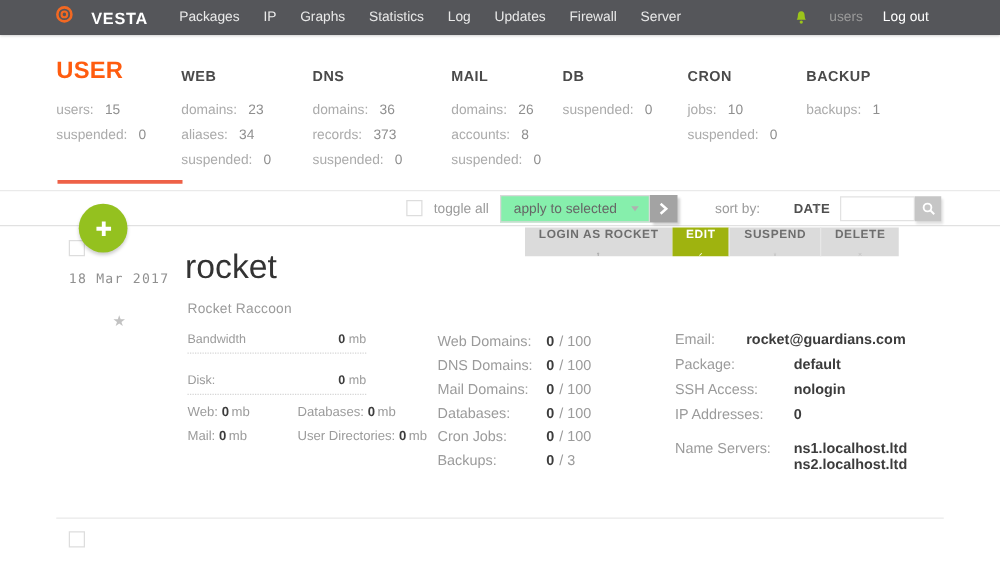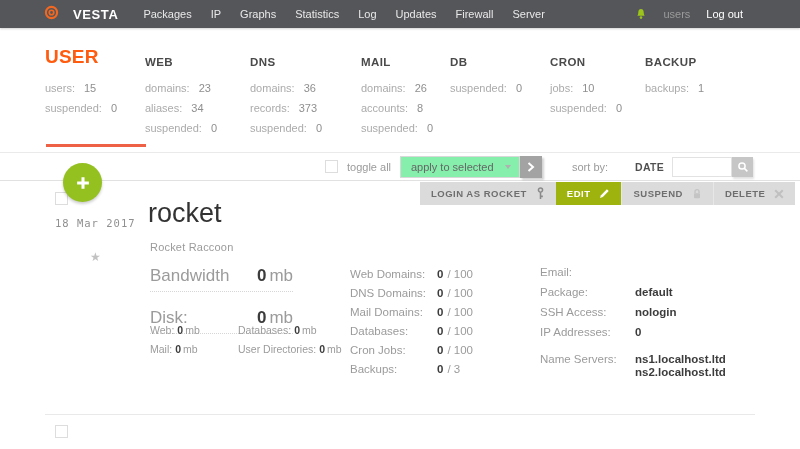--- a/index.html
+++ b/index.html
@@ -59,31 +59,31 @@
     box-shadow:1px 2px 2px rgba(0,0,0,.12);}
   
   .add-btn{position:absolute;left:63px;top:163px;width:39px;height:39px;border-radius:50%;
     background:var(--add-green);display:flex;align-items:center;justify-content:center;
     box-shadow:0 2px 3px rgba(0,0,0,.2);z-index:5;cursor:pointer;}
   
   .cb-row{left:55px;top:192px;}
   .cb-bottom{left:55px;top:425px;}
   .actions-bar{position:absolute;left:420px;top:182px;height:23px;display:flex;z-index:4;}
   .action-btn{display:flex;align-items:center;font-size:9.5px;font-weight:bold;letter-spacing:.5px;
-    color:#6e6e6e;background:#dbdbdb;padding:0 11px;gap:9px;cursor:pointer;white-space:nowrap;}
+    color:#6e6e6e;background:#dbdbdb;padding:0 11px;gap:9px;cursor:pointer;white-space:nowrap;flex-direction:column;}
   .action-btn.sep{border-left:1px solid #e7e7e7;}
   .action-btn.green{background:var(--accent-green);color:#fff;border-left:none;}
   .row-date{position:absolute;left:55px;top:217px;font-family:"DejaVu Sans Mono",monospace;
     font-size:10.5px;color:#909090;letter-spacing:1px;}
   .fav-star{position:absolute;left:90px;top:250px;font-size:12px;color:#c2c2c2;cursor:pointer;}
   .row-title{position:absolute;left:148px;top:198px;font-size:27px;color:#333;cursor:pointer;}
   .row-subtitle{position:absolute;left:150px;top:241px;font-size:11px;color:#9b9b9b;letter-spacing:.2px;}
   .usage-col{position:absolute;left:150px;top:266px;width:143px;}
   .usage-main{display:flex;justify-content:space-between;align-items:baseline;padding-bottom:5px;
-    border-bottom:1px dotted #d6d6d6;font-size:17px;gap:21px;}
+    border-bottom:1px dotted #d6d6d6;font-size:10px;gap:21px;}
   .usage-main.second{margin-top:16px;}
   .u-lbl{color:#9b9b9b;}
   .u-val{color:#3c3c3c;font-weight:bold;}
   .u-unit{color:#9b9b9b;margin-left:3px;font-weight:normal;}
   .breakdown{position:absolute;left:150px;top:324px;width:175px;display:grid;
     grid-template-columns:88px auto;row-gap:7px;font-size:10.5px;white-space:nowrap;}
   .b-lbl{color:#9b9b9b;}
   .b-val{color:#3c3c3c;font-weight:bold;margin-left:3px;}
   .b-unit{color:#9b9b9b;margin-left:2px;font-weight:normal;}
   .quota-col{position:absolute;left:350px;top:268px;}
@@ -299,20 +299,23 @@
     </div>
     <div class="quota-row">
       <span class="q-lbl">Backups:</span>
       <span class="q-used">0</span>
       <span class="q-limit">/ 3</span>
     </div>
   </div>
 <div class="details-col">
     <div class="detail-row narrow">
       <span class="d-lbl">Email:</span>
+      <span class="d-val">
+        <div>rocket@guardians.com</div>
+      </span>
     </div>
     <div class="detail-row">
       <span class="d-lbl">Package:</span>
       <span class="d-val">
         <div>default</div>
       </span>
     </div>
     <div class="detail-row">
       <span class="d-lbl">SSH Access:</span>
       <span class="d-val">

